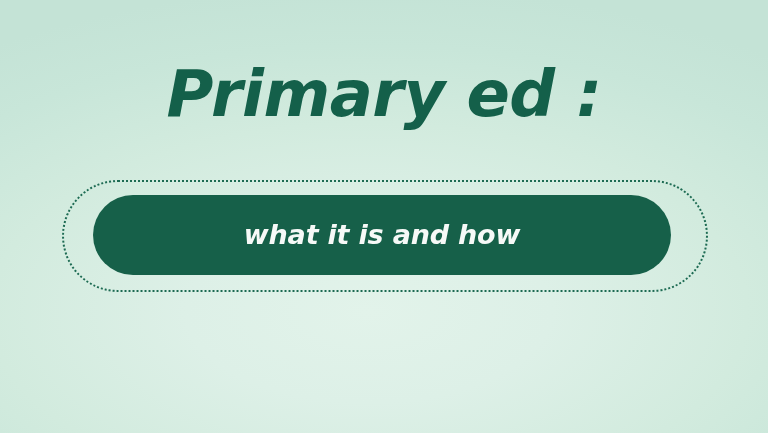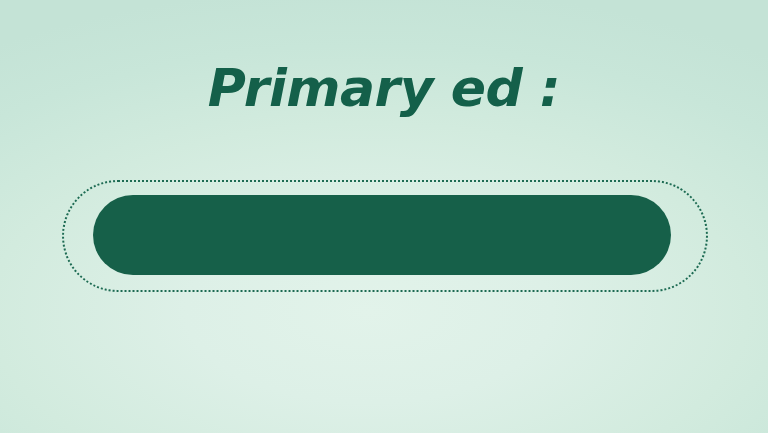--- a/index.html
+++ b/index.html
@@ -35,21 +35,21 @@
     position: absolute;
     top: 62px;
     left: 0;
     width: 768px;
     text-align: center;
     line-height: 1;
   }
   .title {
     display: inline-block;
     font-family: "DejaVu Sans", sans-serif;
-    font-size: 52px;
+    font-size: 64px;
     font-weight: 700;
     font-style: italic;
     letter-spacing: -0.5px;
     color: #14604a;
     white-space: nowrap;
   }
 
   
   .dotted-frame {
     position: absolute;
@@ -93,15 +93,16 @@
 
 <div class="slide">
 
   <div class="title-wrap">
     <span class="title">Primary ed :</span>
   </div>
 
   <div class="dotted-frame"></div>
 
   <div class="pill">
+    <span class="pill-line">what it is and how</span>
   </div>
 
 </div>
 
 </body></html>

